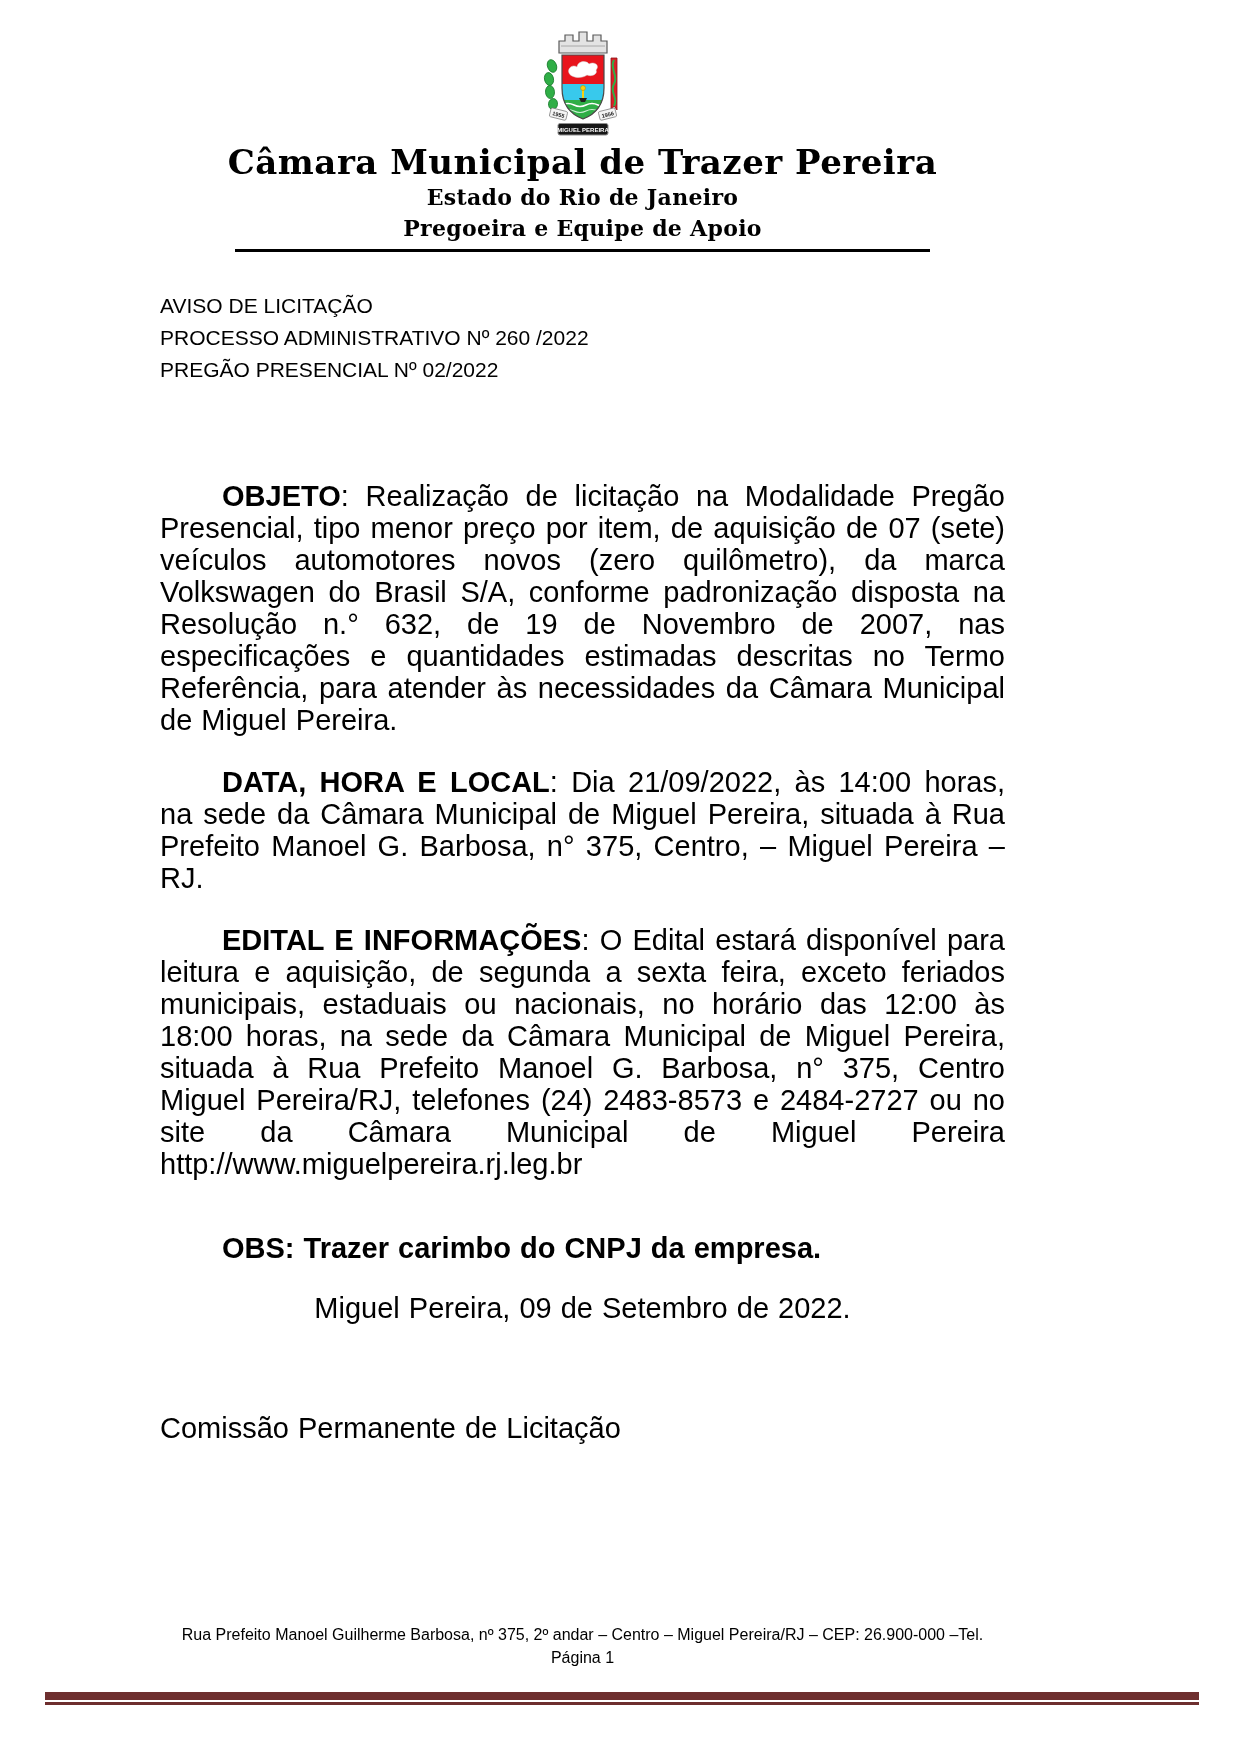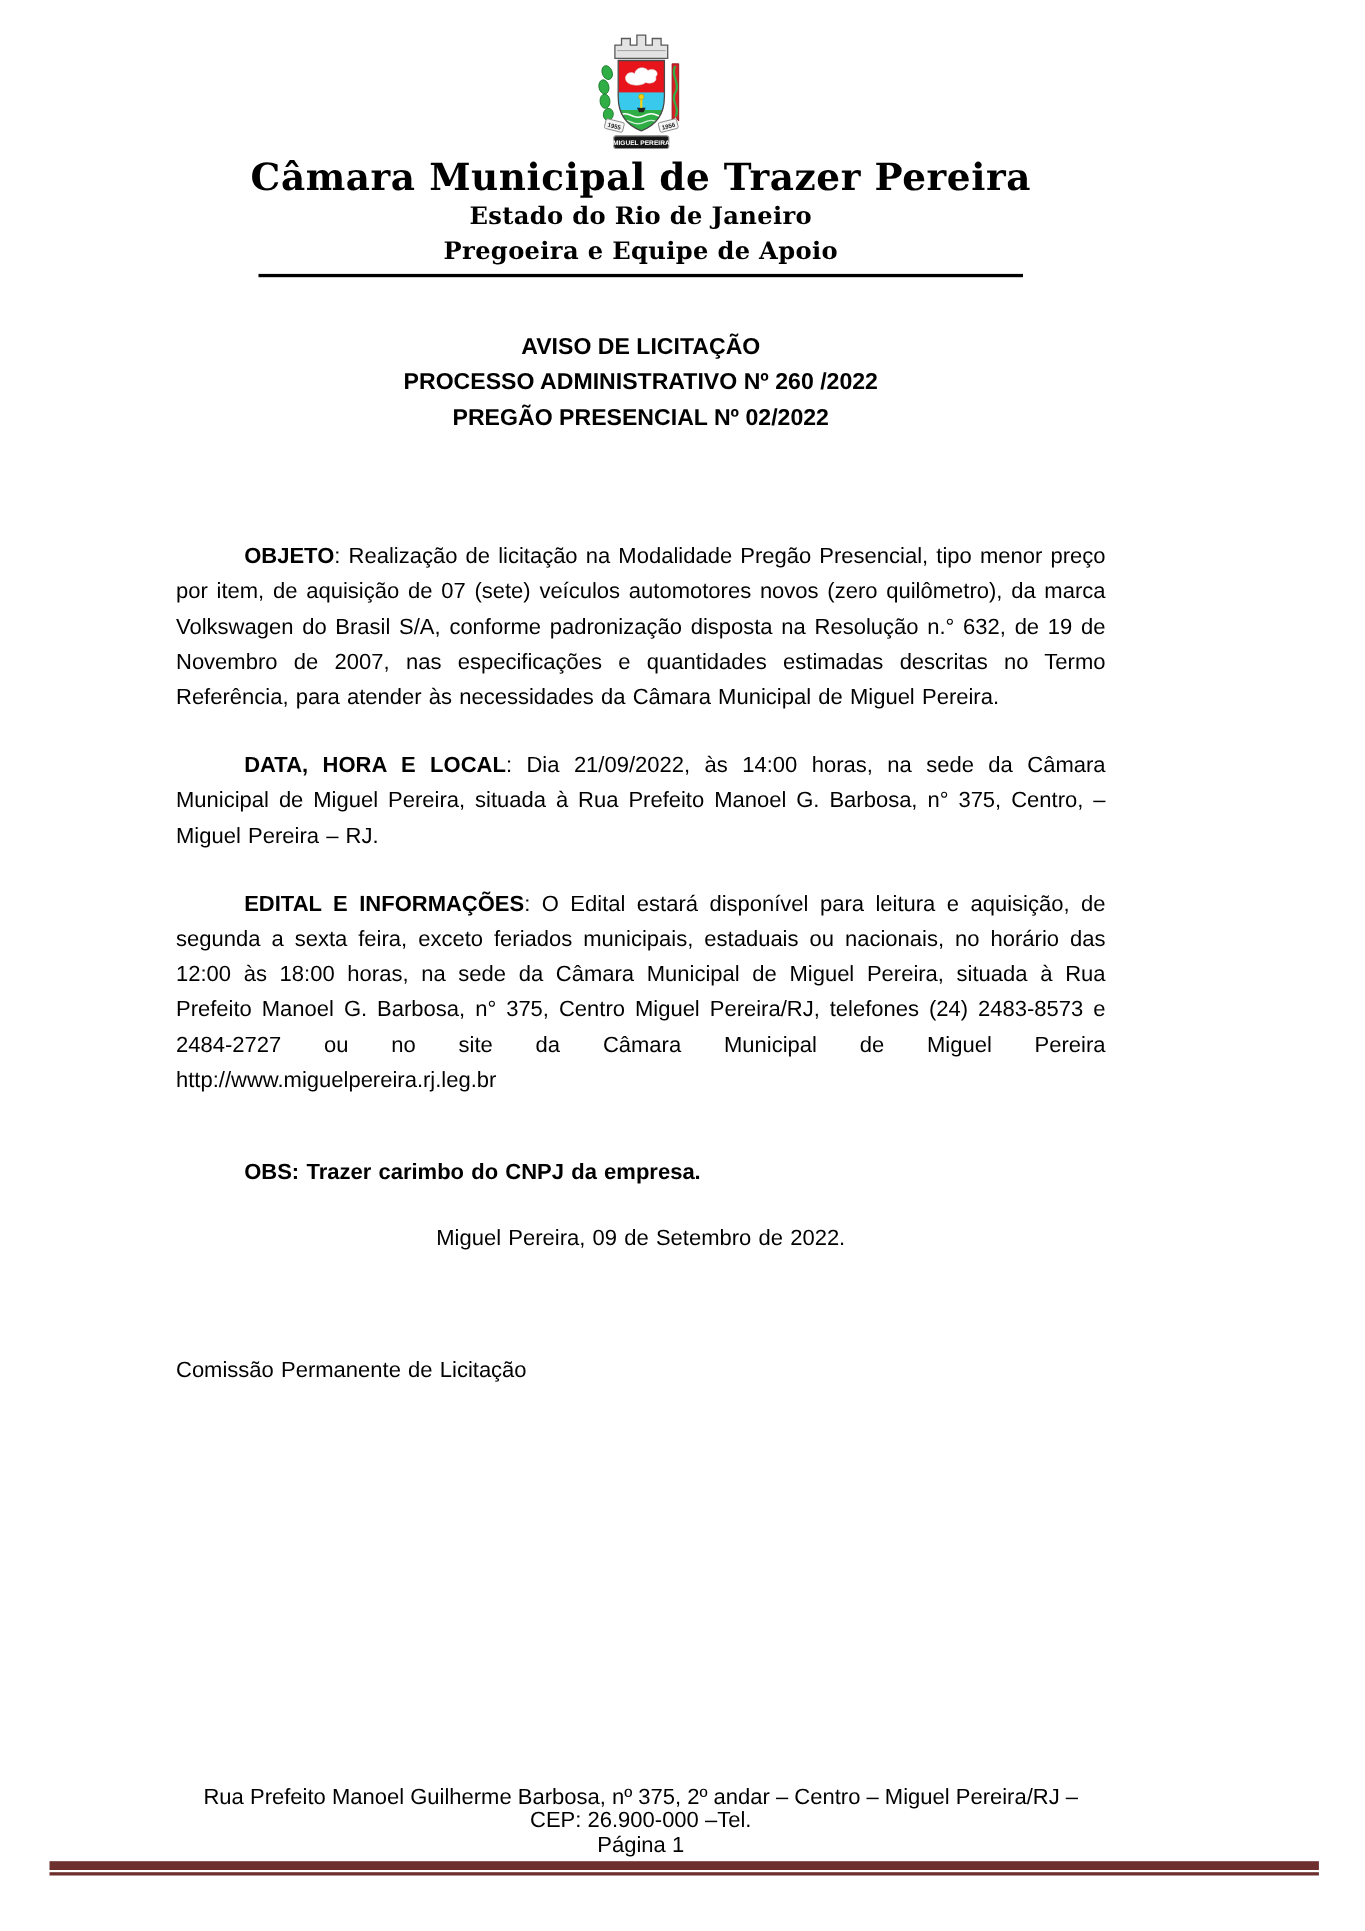--- a/index.html
+++ b/index.html
@@ -17,40 +17,40 @@
     font-family:"DejaVu Serif","Liberation Serif",serif;font-weight:bold;
     font-size:34px;line-height:40px;text-align:center;margin:4px 0 0;letter-spacing:.5px;
   }
   .org-sub{
     font-family:"DejaVu Serif","Liberation Serif",serif;font-weight:bold;
     font-size:22px;line-height:31px;text-align:center;margin:0;letter-spacing:.3px;
   }
   .header-rule{height:3px;background:#000;width:695px;margin:5px auto 0;}
 
   
-  .notice{margin-top:48px;text-align:center;font-weight:bold;font-size:21px;line-height:32px;}
+  .notice{margin-top:38px;font-weight:normal;font-size:21px;line-height:32px;}
   .notice div{white-space:nowrap;}
 
   
   main p{
-    font-size:20px;line-height:32px;margin:0;text-align:justify;text-indent:62px;
+    font-size:29px;line-height:32px;margin:0;text-align:justify;text-indent:62px;
     word-spacing:1px;
   }
   p.p-objeto{margin-top:94px;}
   p.p-datahora{margin-top:30px;}
   p.p-edital{margin-top:30px;}
   p.p-obs{margin-top:52px;text-align:left;font-weight:bold;}
   p.p-dateline{margin-top:28px;text-align:center;text-indent:0;}
   p.p-signature{margin-top:88px;text-indent:0;font-weight:normal;}
   .b{font-weight:bold;}
 
   
   .doc-footer{
     position:absolute;left:160px;width:845px;top:1624px;text-align:center;
-    font-size:20px;line-height:21px;
+    font-size:16px;line-height:21px;
   }
   .doc-footer .pg{margin-top:2px;}
   .footer-bar{position:absolute;left:45px;right:42px;top:1692px;}
   .footer-bar .thick{height:8px;background:#6e2f2f;}
   .footer-bar .gap{height:2px;background:#fff;}
   .footer-bar .thin{height:3px;background:#6e2f2f;}
 </style>
 </head>
 <body>
 

